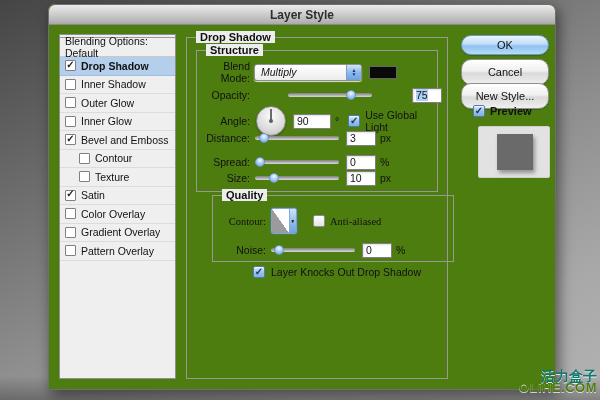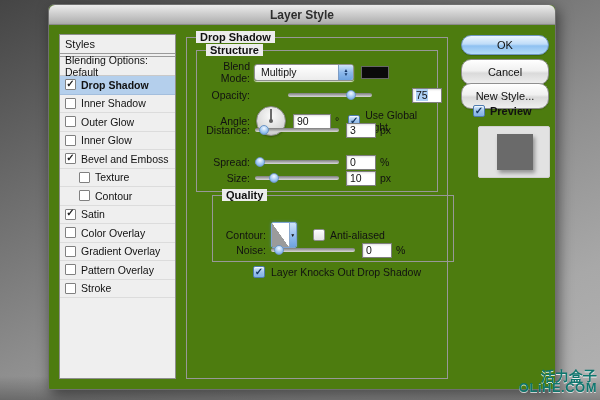--- a/index.html
+++ b/index.html
@@ -73,23 +73,23 @@
   .panel-label, .group-label {
     position:absolute; top:-7px; left:9px; background:#ededed;
     padding:0 4px; font-weight:bold; font-size:11px; white-space:nowrap;
   }
   .group { position:absolute; border:1px solid #989898; left:9px; width:242px; }
   .g-structure { top:12px; height:142px; }
   .g-quality  { top:157px; height:67px;margin-left:16px; }
   .prow { position:absolute; display:flex; align-items:center; height:18px; left:0; }
   .flabel { width:57px; text-align:right; padding-right:4px; font-size:10.5px; flex:0 0 auto; }
   .popup {
-    width:100px; height:17px; border:1px solid #8f8f8f; border-radius:3px;
+    width:108px; height:17px; border:1px solid #8f8f8f; border-radius:3px;
     background:linear-gradient(#ffffff,#ececec); display:flex; align-items:center;
-    overflow:hidden; box-shadow:0 1px 1px rgba(255,255,255,.8);
+    overflow:hidden; box-shadow:0 1px 1px rgba(255,255,255,.8);font-style:italic;
   }
   .popup-text { flex:1; padding-left:6px; font-size:10.5px; }
   .popup-stepper {
     width:15px; height:100%; border-left:1px solid #7d9cc4;
     background:linear-gradient(#cfe4f9,#8db9ec 50%,#6ea3e0);
     display:flex; flex-direction:column; align-items:center; justify-content:center;
     font-size:5px; line-height:4.5px; color:#16386b;
   }
   .swatch { width:28px; height:13px; border:1px solid #666; margin-left:7px; }
   .track { position:relative; width:84px; height:4px; margin-left:1px;
@@ -146,34 +146,31 @@
     position:absolute; left:429px; top:121px; width:72px; height:52px;
     background:#e2e2e2; border:1px solid #d0d0d0; border-radius:2px;
   }
   .preview-inner {
     position:absolute; left:18px; top:7px; width:36px; height:36px; background:#6a6a6a;
     box-shadow:2px 3px 4px rgba(0,0,0,.35);
   }
   
   .watermark { position:absolute; right:3px; bottom:6px; text-align:right; line-height:12px; font-weight:bold; }
   .wm1 { font-size:14px; color:#0f766e; text-shadow:0 1px 0 rgba(255,255,255,.8); }
-  .wm2 { font-size:13px; color:#0f766e; text-shadow:0 1px 0 rgba(255,255,255,.7); letter-spacing:0.5px; }
+  .wm2 { font-size:13px; color:#4d7c0f; text-shadow:0 1px 0 rgba(255,255,255,.7); letter-spacing:0.5px; }
 </style>
 </head>
 <body>
 
 <div class="dialog">
   <div class="titlebar">
     <span>Layer Style</span>
   </div>
 
   <div class="sidebar">
-    <div class="sb-header">
-      <span>Styles</span>
-    </div>
     <div class="sb-doublesep"></div>
     <div class="sb-blending">
       <span>Blending Options: Default</span>
     </div>
 
     <div class="sb-item selected">
       <span class="cb">
           <span class="mark">✓</span>
         </span>
       <span>Drop Shadow</span>
@@ -199,27 +196,27 @@
     <div class="sb-item">
       <span class="cb">
           <span class="mark">✓</span>
         </span>
       <span>Bevel and Emboss</span>
     </div>
     <div class="sb-item indent">
       <span class="cb empty">
           <span class="mark"></span>
         </span>
+      <span>Contour</span>
+    </div>
+    <div class="sb-item indent">
+      <span class="cb empty">
+          <span class="mark"></span>
+        </span>
       <span>Texture</span>
-    </div>
-    <div class="sb-item indent">
-      <span class="cb empty">
-          <span class="mark"></span>
-        </span>
-      <span>Contour</span>
     </div>
     <div class="sb-item">
       <span class="cb">
           <span class="mark">✓</span>
         </span>
       <span>Satin</span>
     </div>
     <div class="sb-item">
       <span class="cb empty">
           <span class="mark"></span>
@@ -230,26 +227,20 @@
       <span class="cb empty">
           <span class="mark"></span>
         </span>
       <span>Gradient Overlay</span>
     </div>
     <div class="sb-item">
       <span class="cb empty">
           <span class="mark"></span>
         </span>
       <span>Pattern Overlay</span>
-    </div>
-    <div class="sb-item">
-      <span class="cb empty">
-          <span class="mark"></span>
-        </span>
-      <span>Stroke</span>
     </div>
   </div>
 
   <div class="panel">
     <span class="panel-label">Drop Shadow</span>
 
     <div class="group g-structure">
       <span class="group-label">Structure</span>
 
       <div class="prow" style="top:12px;">
@@ -284,21 +275,21 @@
         <div class="field" style="min-width:38px;">
           <span>90</span>
         </div>
         <span class="unit">°</span>
         <span class="cb-aqua" style="margin-left:9px;">
             <span class="mark">✓</span>
           </span>
         <span class="cbl" style="margin-left:5px;">Use Global Light</span>
       </div>
 
-      <div class="prow" style="top:70px;">
+      <div class="prow" style="top:78px;">
         <span class="flabel">Distance:</span>
         <div class="track">
           <div class="thumb" style="left:4px;"></div>
         </div>
         <div class="field">
           <span>3</span>
         </div>
         <span class="unit">px</span>
       </div>
 
@@ -321,21 +312,21 @@
         <div class="field">
           <span>10</span>
         </div>
         <span class="unit">px</span>
       </div>
     </div>
 
     <div class="group g-quality">
       <span class="group-label">Quality</span>
 
-      <div class="prow" style="top:25px; height:28px;">
+      <div class="prow" style="top:11px; height:28px;font-family:Liberation Serif, serif;">
         <span class="flabel">Contour:</span>
         <div class="contour-thumb">
           <div class="contour-pic"></div>
           <div class="contour-drop">
               <span>▼</span>
             </div>
         </div>
         <span class="cb-aqua empty" style="margin-left:16px;">
             <span class="mark"></span>
           </span>

